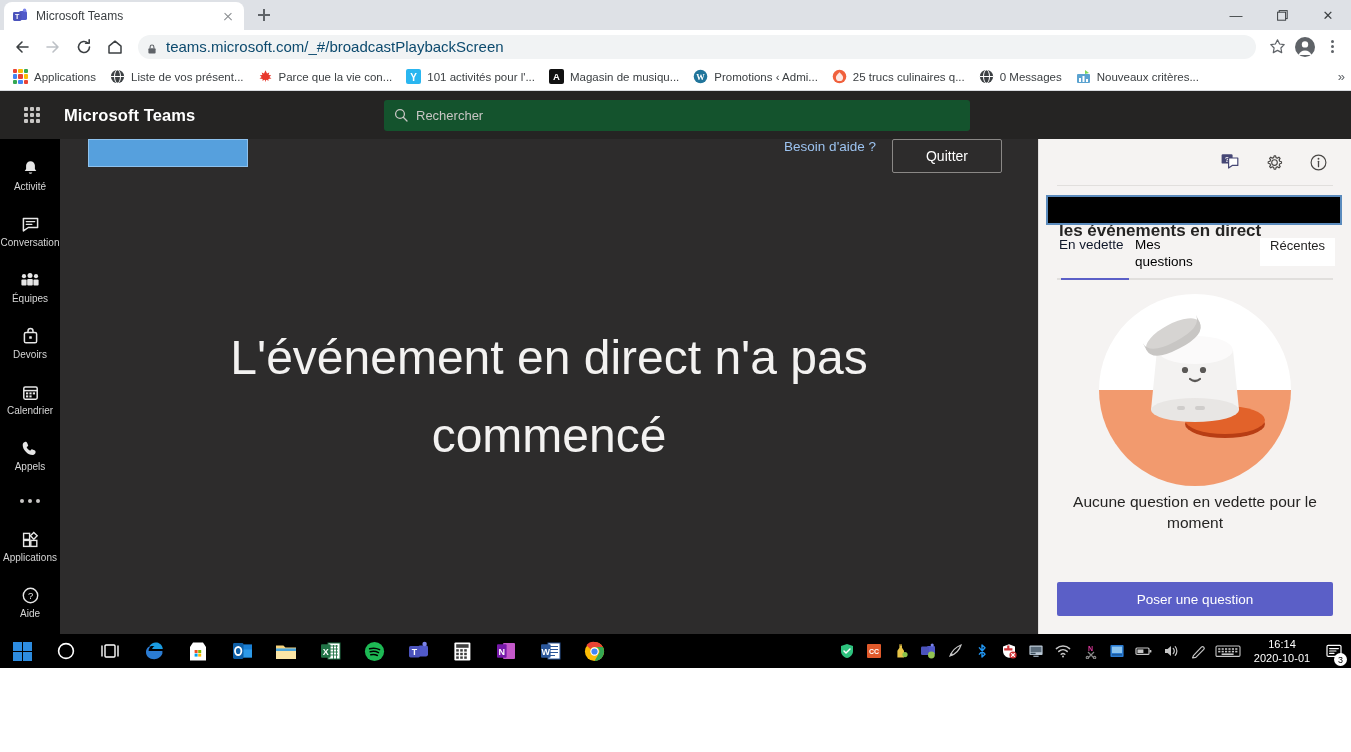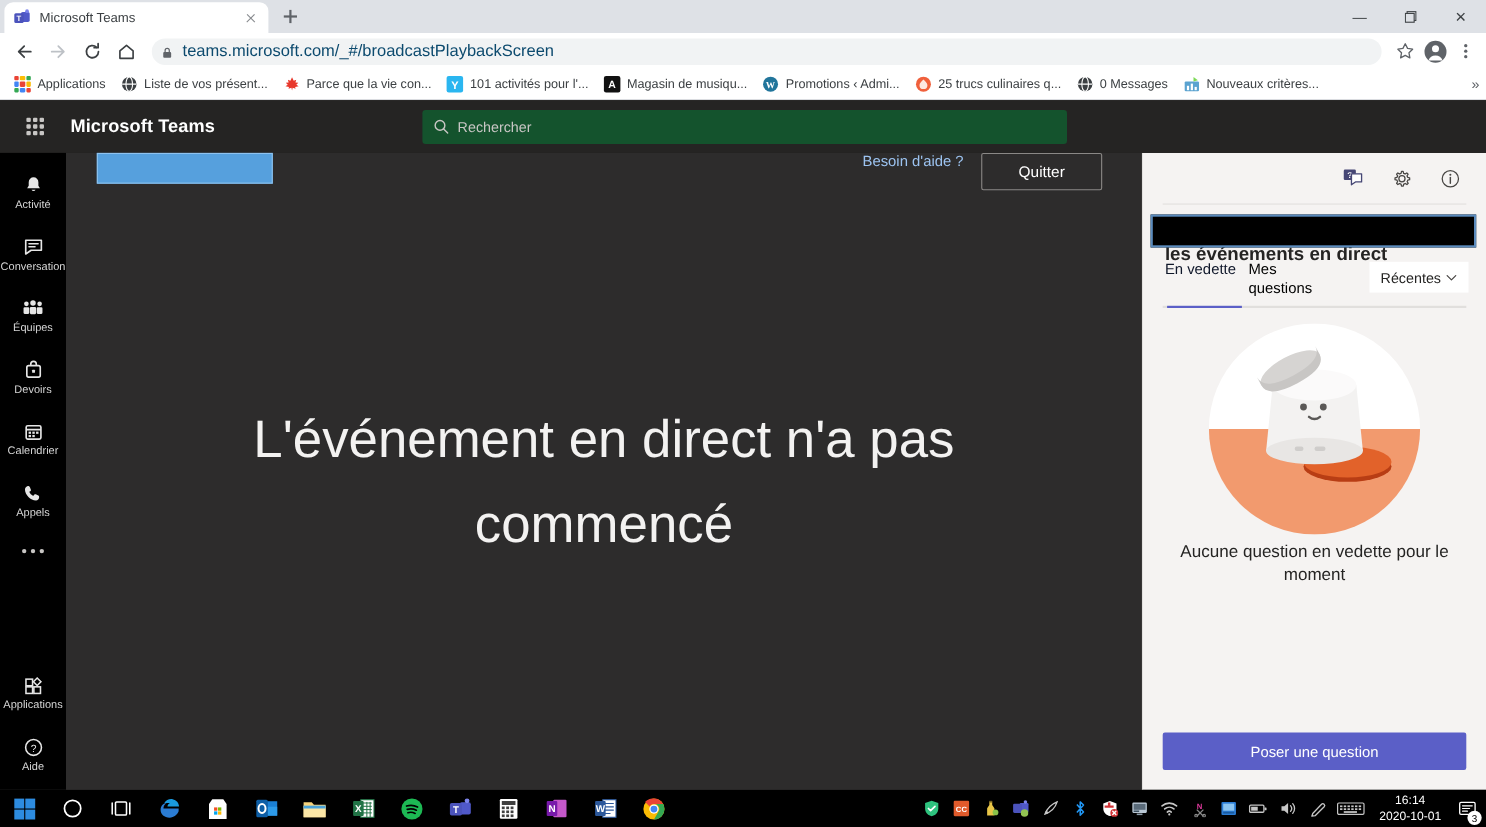--- a/index.html
+++ b/index.html
@@ -2,21 +2,21 @@
 <html><head>
 <meta charset="utf-8">
 <style>
   * { box-sizing: border-box; margin: 0; padding: 0; }
   html, body {
     width: 1351px; height: 752px;
     overflow: hidden;
     font-family: "Liberation Sans", sans-serif;
     background: #ffffff;
   }
-  #root { width: 1351px; height: 752px; position: relative; display: flex; flex-direction: column; }
+  #root { width: 1351px; height: 668px; position: relative; display: flex; flex-direction: column; }
 
   
   .tabstrip {
     height: 30px; background: #dee1e6; display: flex; align-items: flex-end;
     position: relative; flex: 0 0 30px;
   }
   .tab {
     height: 28px; width: 240px; background: #ffffff;
     border-radius: 8px 8px 0 0; display: flex; align-items: center;
     padding: 0 8px; gap: 8px; margin-left: 4px;
@@ -142,21 +142,21 @@
   .qa-ico { width: 22px; height: 22px; display: flex; align-items: center; justify-content: center; }
   .qa-divider { height: 1px; background: #e1dfdd; margin: 0 18px; }
   .qa-head { display: flex; align-items: flex-start; padding: 12px 16px 0 20px; gap: 4px; }
   .qa-title { font-size: 17px; font-weight: 700; color: #252423; line-height: 1.32; flex: 1 1 auto; }
   .qa-head-btn { width: 26px; height: 26px; display: flex; align-items: center; justify-content: center; flex: 0 0 26px; margin-top: 38px; }
   .qa-tabs { display: flex; align-items: flex-start; padding: 0 16px 0 20px; gap: 0; position: relative; margin-top: -26px; }
   .qa-tab { width: 76px; font-size: 13.5px; color: #000000; line-height: 1.26; padding-bottom: 8px; }
   .qa-tab.active { color: #0f172a; }
   .qa-sort {
     margin-left: auto; margin-top: 2px; height: 28px; background: #ffffff;
-    display: flex; align-items: center; gap: 4px; padding: 0 10px; font-size: 13px; color: #252423;
+    display: flex; align-items: center; gap: 17px; padding: 0 10px; font-size: 13px; color: #252423; flex-direction: column;
   }
   .qa-tabline { margin: 0 18px; height: 2px; background: #e1dfdd; position: relative; }
   .qa-tabline i { position: absolute; left: 4px; top: 0; width: 68px; height: 2px; background: #5b5fc7; display: block; }
   .qa-empty { flex: 1 1 auto; display: flex; flex-direction: column; align-items: center; padding: 14px 18px 0; }
   .illus { width: 192px; height: 192px; position: relative; }
   .qa-empty-text { font-size: 15.5px; color: #252423; text-align: center; line-height: 1.35; margin-top: 6px; padding: 0 4px; }
   .qa-ask-wrap { padding: 14px 18px 18px; }
   .ask-btn {
     width: 100%; height: 34px; background: #5b5fc7; color: #ffffff; border: none;
     font-size: 13.5px; font-family: "Liberation Sans", sans-serif;

